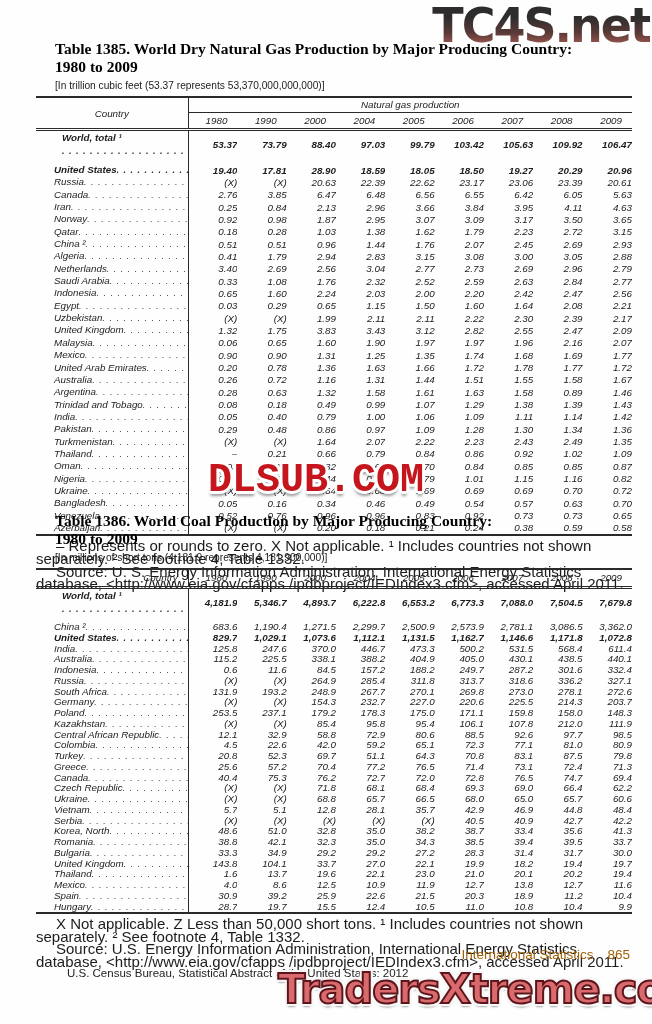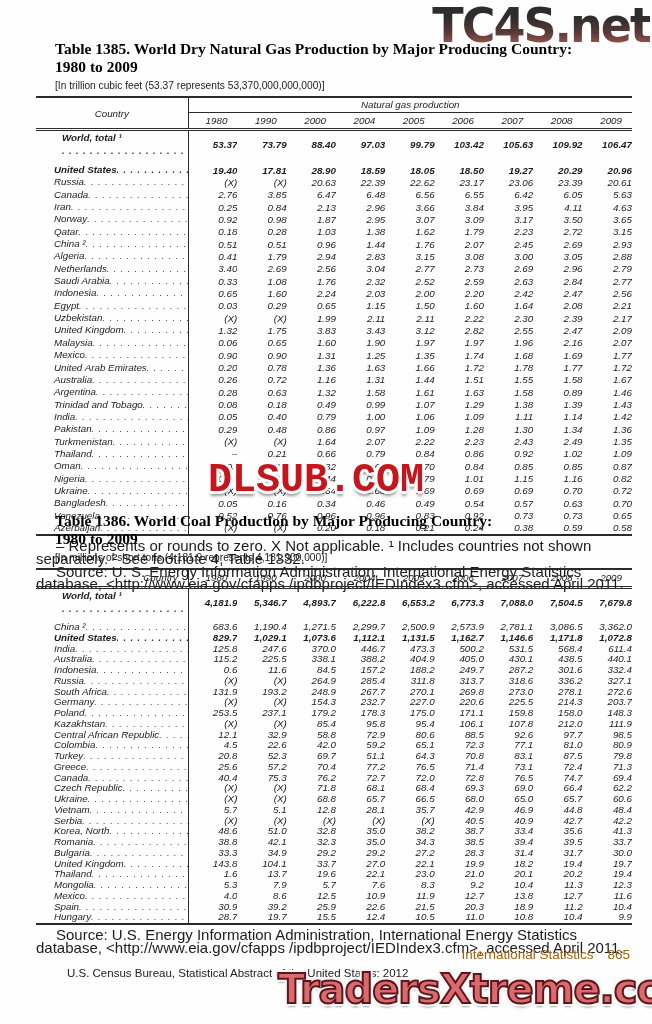--- a/index.html
+++ b/index.html
@@ -1137,37 +1137,20 @@
             <td class="num">22.1</td>
             <td class="num">23.0</td>
             <td class="num">21.0</td>
             <td class="num">20.1</td>
             <td class="num">20.2</td>
             <td class="num">19.4</td>
           </tr>
           <tr class="">
             <td class="country">
               <div class="crow">
-                <span class="clabel">Mongolia</span>
-                <span class="lead"></span>
-              </div>
-            </td>
-            <td class="num">5.3</td>
-            <td class="num">7.9</td>
-            <td class="num">5.7</td>
-            <td class="num">7.6</td>
-            <td class="num">8.3</td>
-            <td class="num">9.2</td>
-            <td class="num">10.4</td>
-            <td class="num">11.3</td>
-            <td class="num">12.3</td>
-          </tr>
-          <tr class="">
-            <td class="country">
-              <div class="crow">
                 <span class="clabel">Mexico</span>
                 <span class="lead"></span>
               </div>
             </td>
             <td class="num">4.0</td>
             <td class="num">8.6</td>
             <td class="num">12.5</td>
             <td class="num">10.9</td>
             <td class="num">11.9</td>
             <td class="num">12.7</td>
@@ -1206,20 +1189,21 @@
             <td class="num">10.5</td>
             <td class="num">11.0</td>
             <td class="num">10.8</td>
             <td class="num">10.4</td>
             <td class="num">9.9</td>
           </tr>
         </tbody>
     </table>
 
     <div class="fnotes">
+      <p>X Not applicable. Z Less than 50,000 short tons. ¹ Includes countries not shown separately. ² See footnote 4, Table 1332.</p>
       <p>Source: U.S. Energy Information Administration, International Energy Statistics database, &lt;http://www.eia.gov/cfapps /ipdbproject/IEDIndex3.cfm&gt;, accessed April 2011.</p>
     </div>
   </div>
 
   <div class="pf-right">
     <span>International Statistics</span><span class="pgnum">865</span>
   </div>
   <div class="pf-left">U.S. Census Bureau, Statistical Abstract of the United States: 2012</div>
 
 </div>

